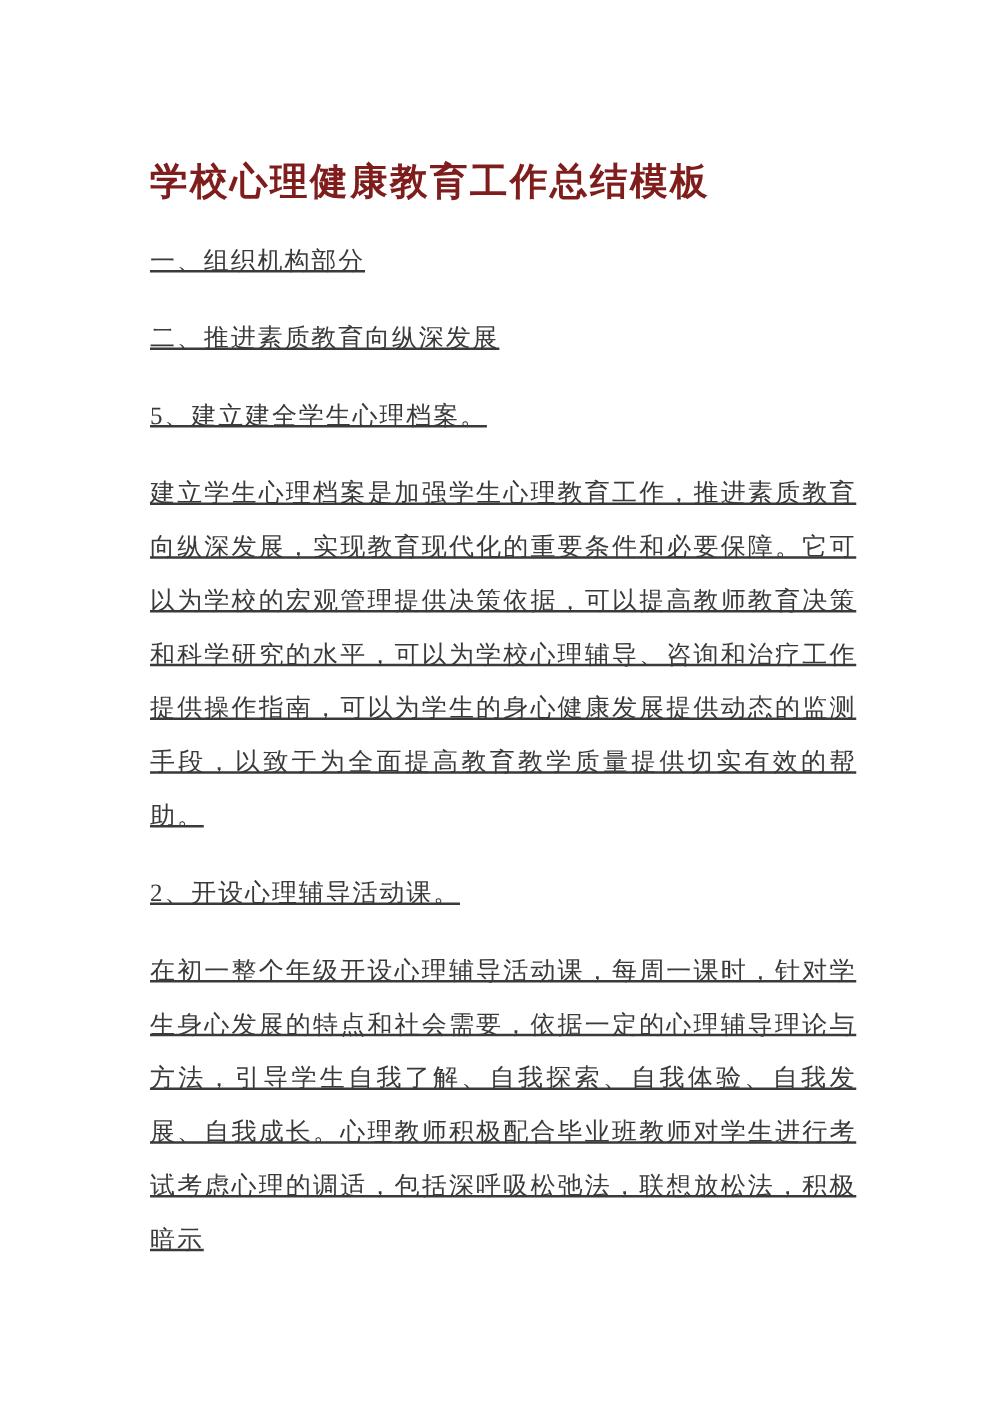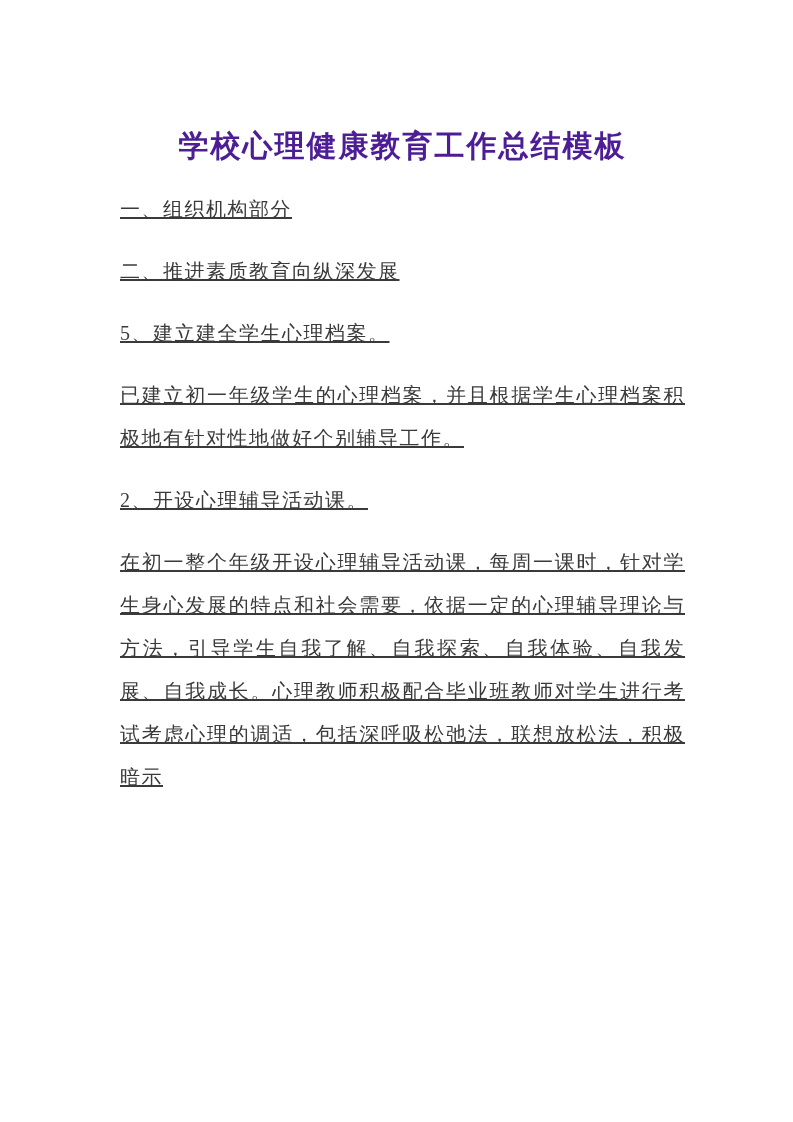--- a/index.html
+++ b/index.html
@@ -18,23 +18,22 @@
     width: 793px;
     height: 1122px;
     background: #ffffff;
     padding: 121px 108px 40px 120px;
   }
   .doc-title {
     margin: 0 0 17px 0;
     font-size: 30px;
     font-weight: bold;
     line-height: 50px;
-    text-align: center;
     letter-spacing: 2px;
-    color: #4c1d95;
+    color: #7f1d1d;
     font-family: "Liberation Serif", "DejaVu Serif", serif;
   }
   .para {
     margin: 0 0 19px 0;
     font-size: 20px;
     line-height: 43px;
     letter-spacing: 1.5px;
     color: #3a3a3a;
     text-align: justify;
     text-decoration: underline;
@@ -48,19 +47,19 @@
 
 <div class="page">
   <h1 class="doc-title">学校心理健康教育工作总结模板</h1>
 
   <p class="para">一、组织机构部分</p>
 
   <p class="para">二、推进素质教育向纵深发展</p>
 
   <p class="para">5、建立建全学生心理档案。</p>
 
+  <p class="para">建立学生心理档案是加强学生心理教育工作，推进素质教育向纵深发展，实现教育现代化的重要条件和必要保障。它可以为学校的宏观管理提供决策依据，可以提高教师教育决策和科学研究的水平，可以为学校心理辅导、咨询和治疗工作提供操作指南，可以为学生的身心健康发展提供动态的监测手段，以致于为全面提高教育教学质量提供切实有效的帮助。</p>
 
-  <p class="para">已建立初一年级学生的心理档案，并且根据学生心理档案积极地有针对性地做好个别辅导工作。</p>
 
   <p class="para">2、开设心理辅导活动课。</p>
 
   <p class="para">在初一整个年级开设心理辅导活动课，每周一课时，针对学生身心发展的特点和社会需要，依据一定的心理辅导理论与方法，引导学生自我了解、自我探索、自我体验、自我发展、自我成长。心理教师积极配合毕业班教师对学生进行考试考虑心理的调适，包括深呼吸松弛法，联想放松法，积极暗示</p>
 </div>
 
 </body></html>

